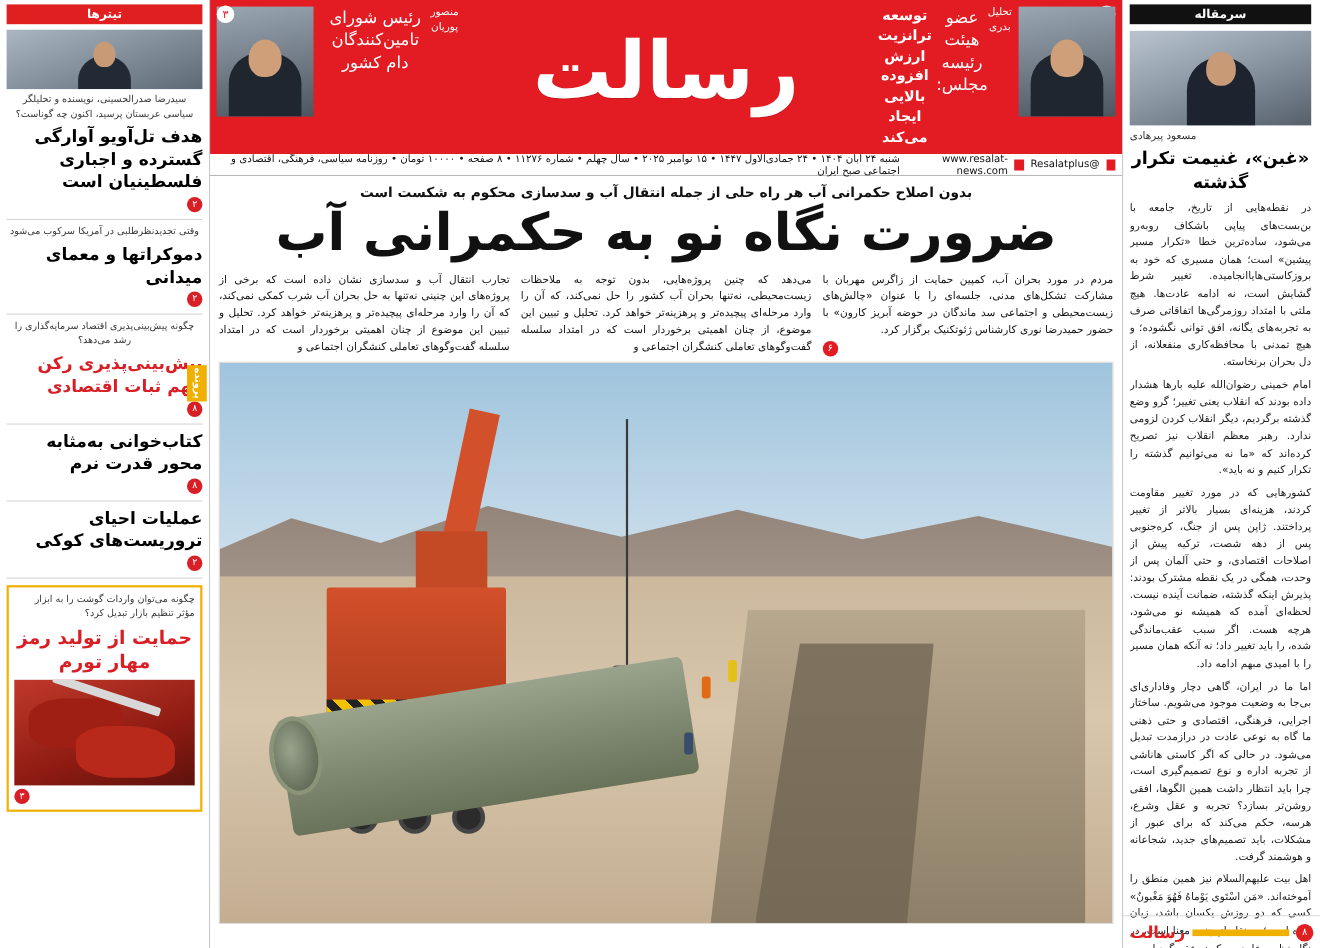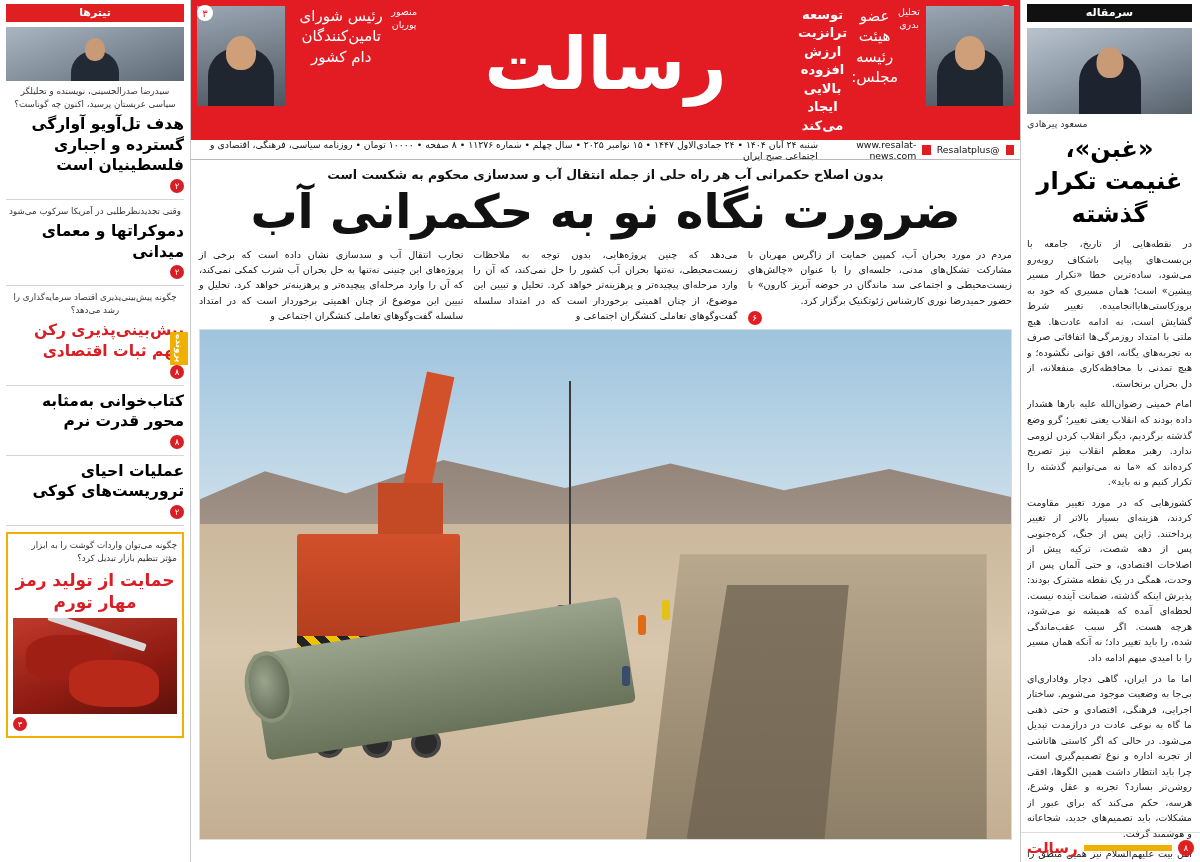--- a/index.html
+++ b/index.html
@@ -60,21 +60,21 @@
     border-radius: 50% 50% 45% 45%;
   }
   .byline {
     text-align: left;
     font-size: 9.5px;
     color: #333;
     margin: 4px 0 2px 0;
     direction: rtl;
   }
   .opinion-title {
-    font-size: 24px;
+    font-size: 16px;
     font-weight: bold;
     line-height: 1.35;
     text-align: center;
     margin: 2px 0 6px 0;
     color: #000;
   }
   .opinion-body {
     font-size: 9.6px;
     line-height: 1.62;
     text-align: justify;

